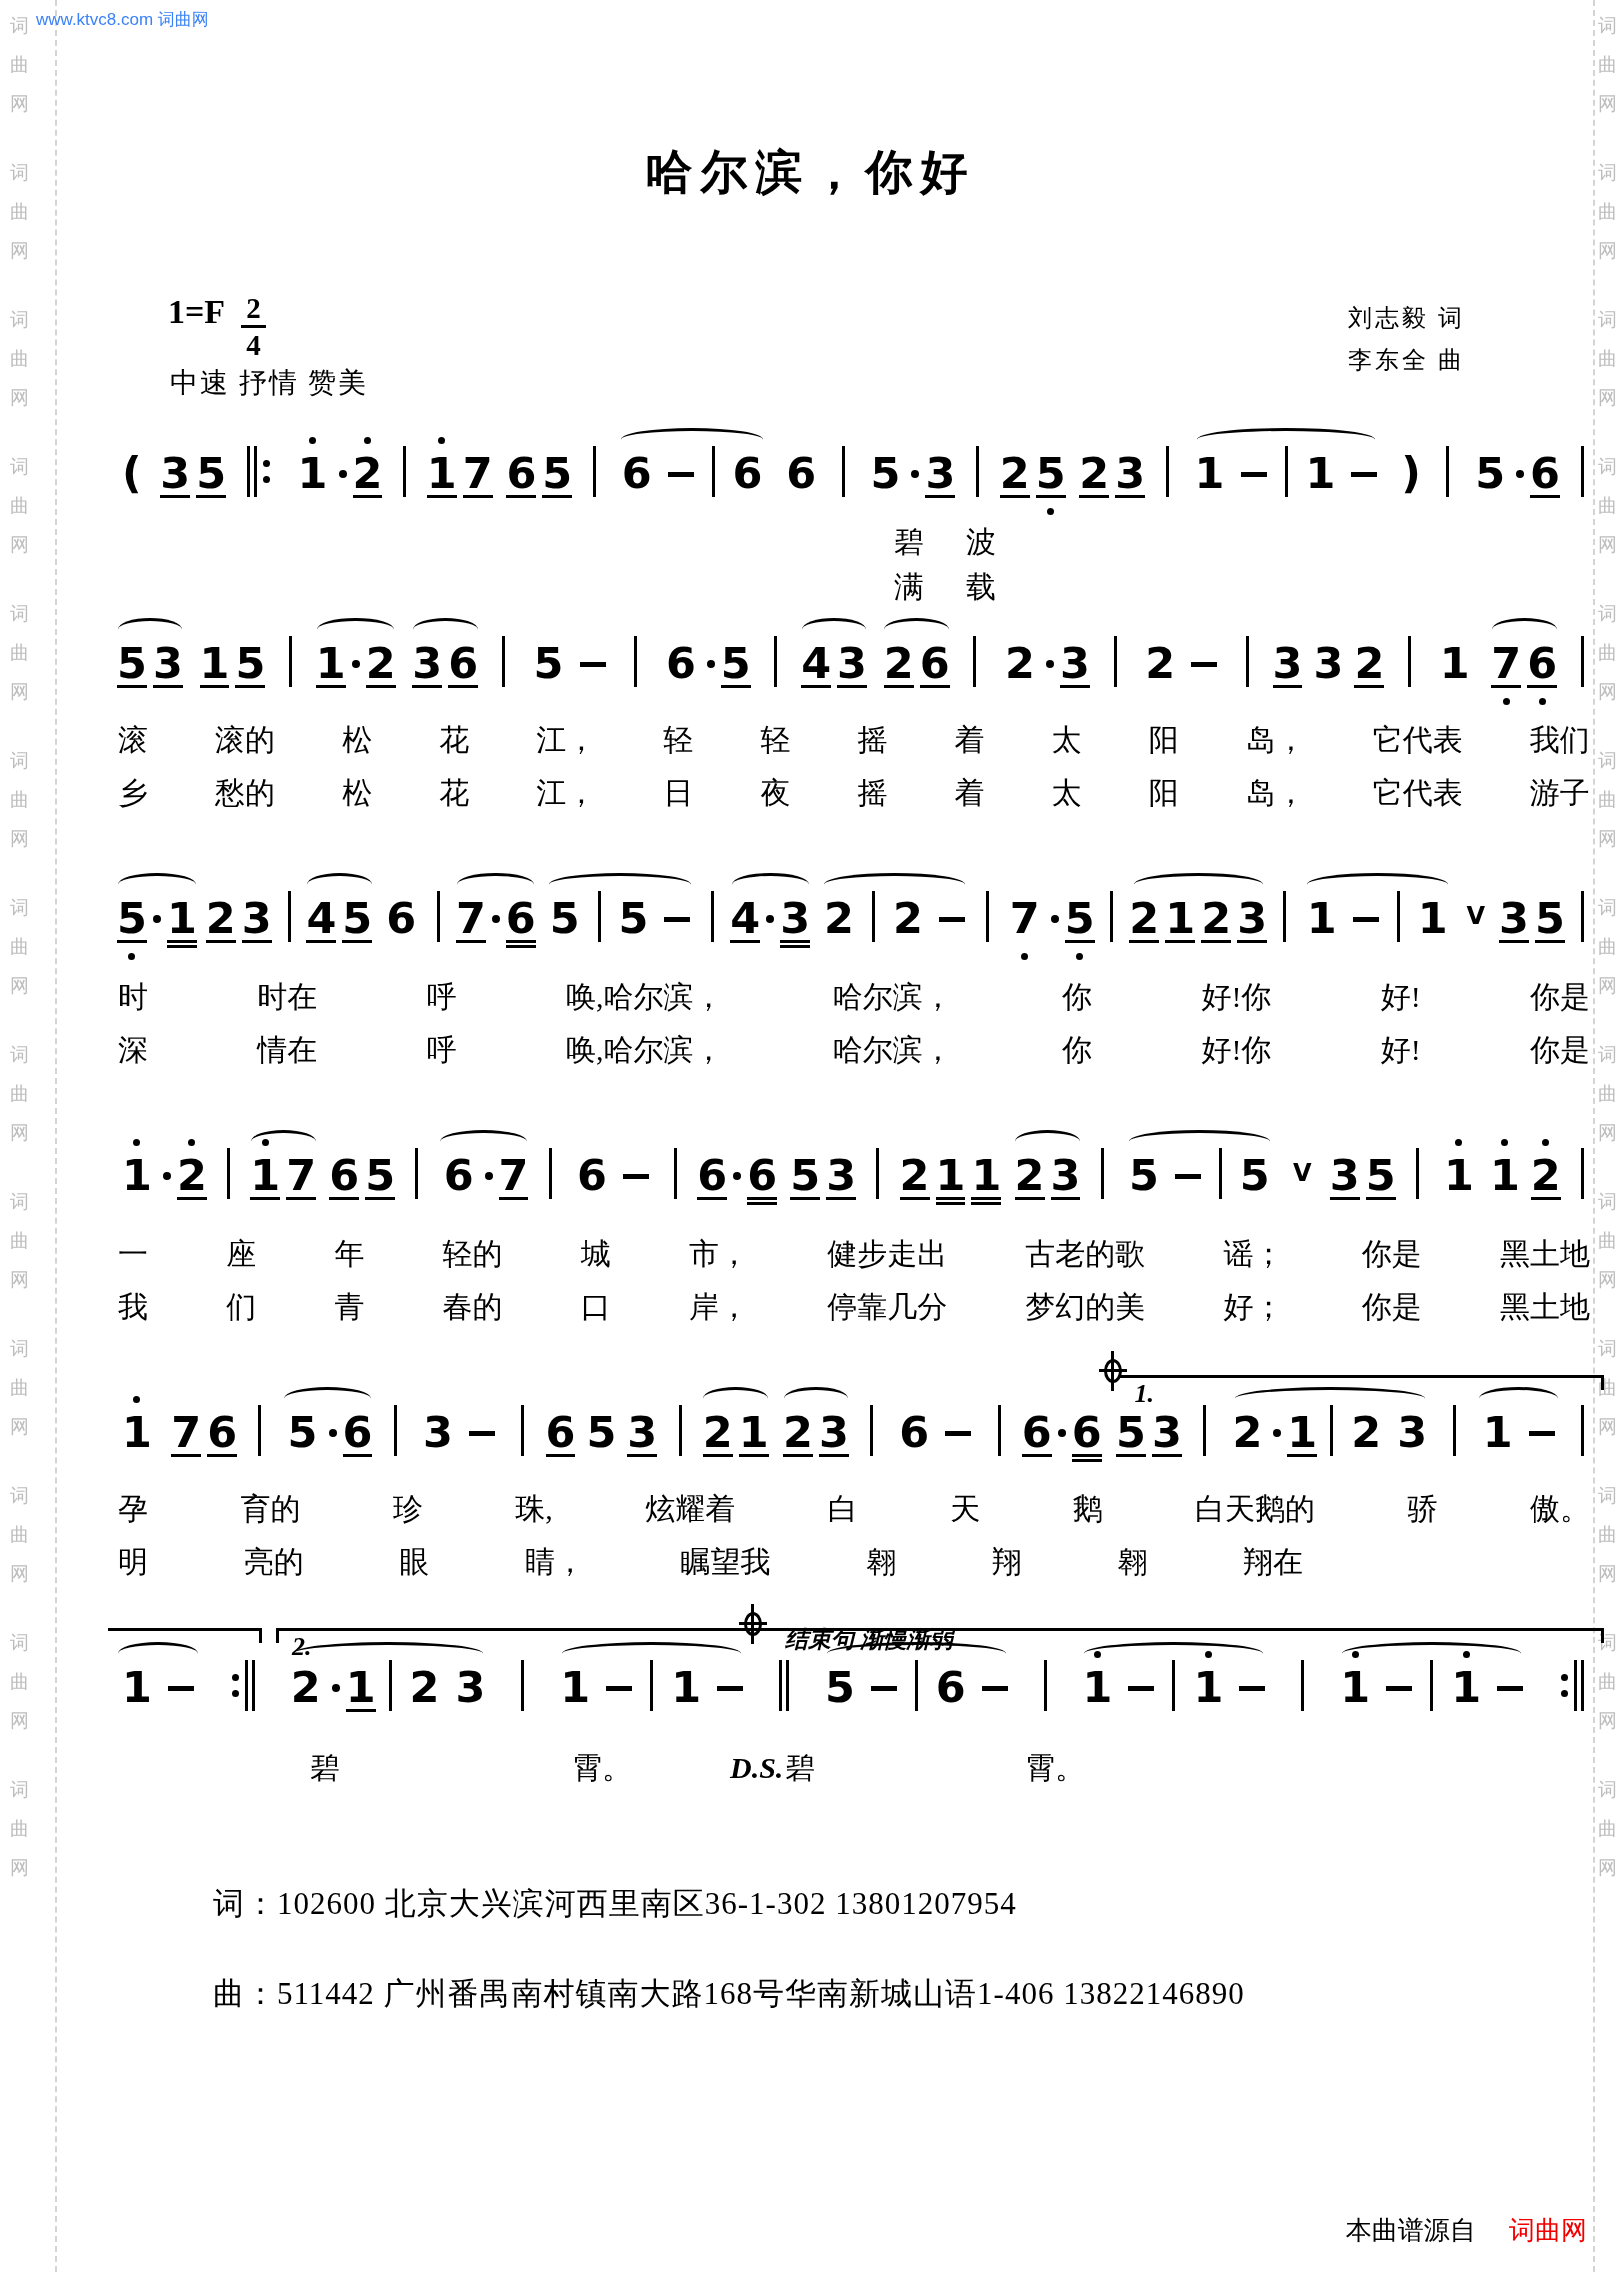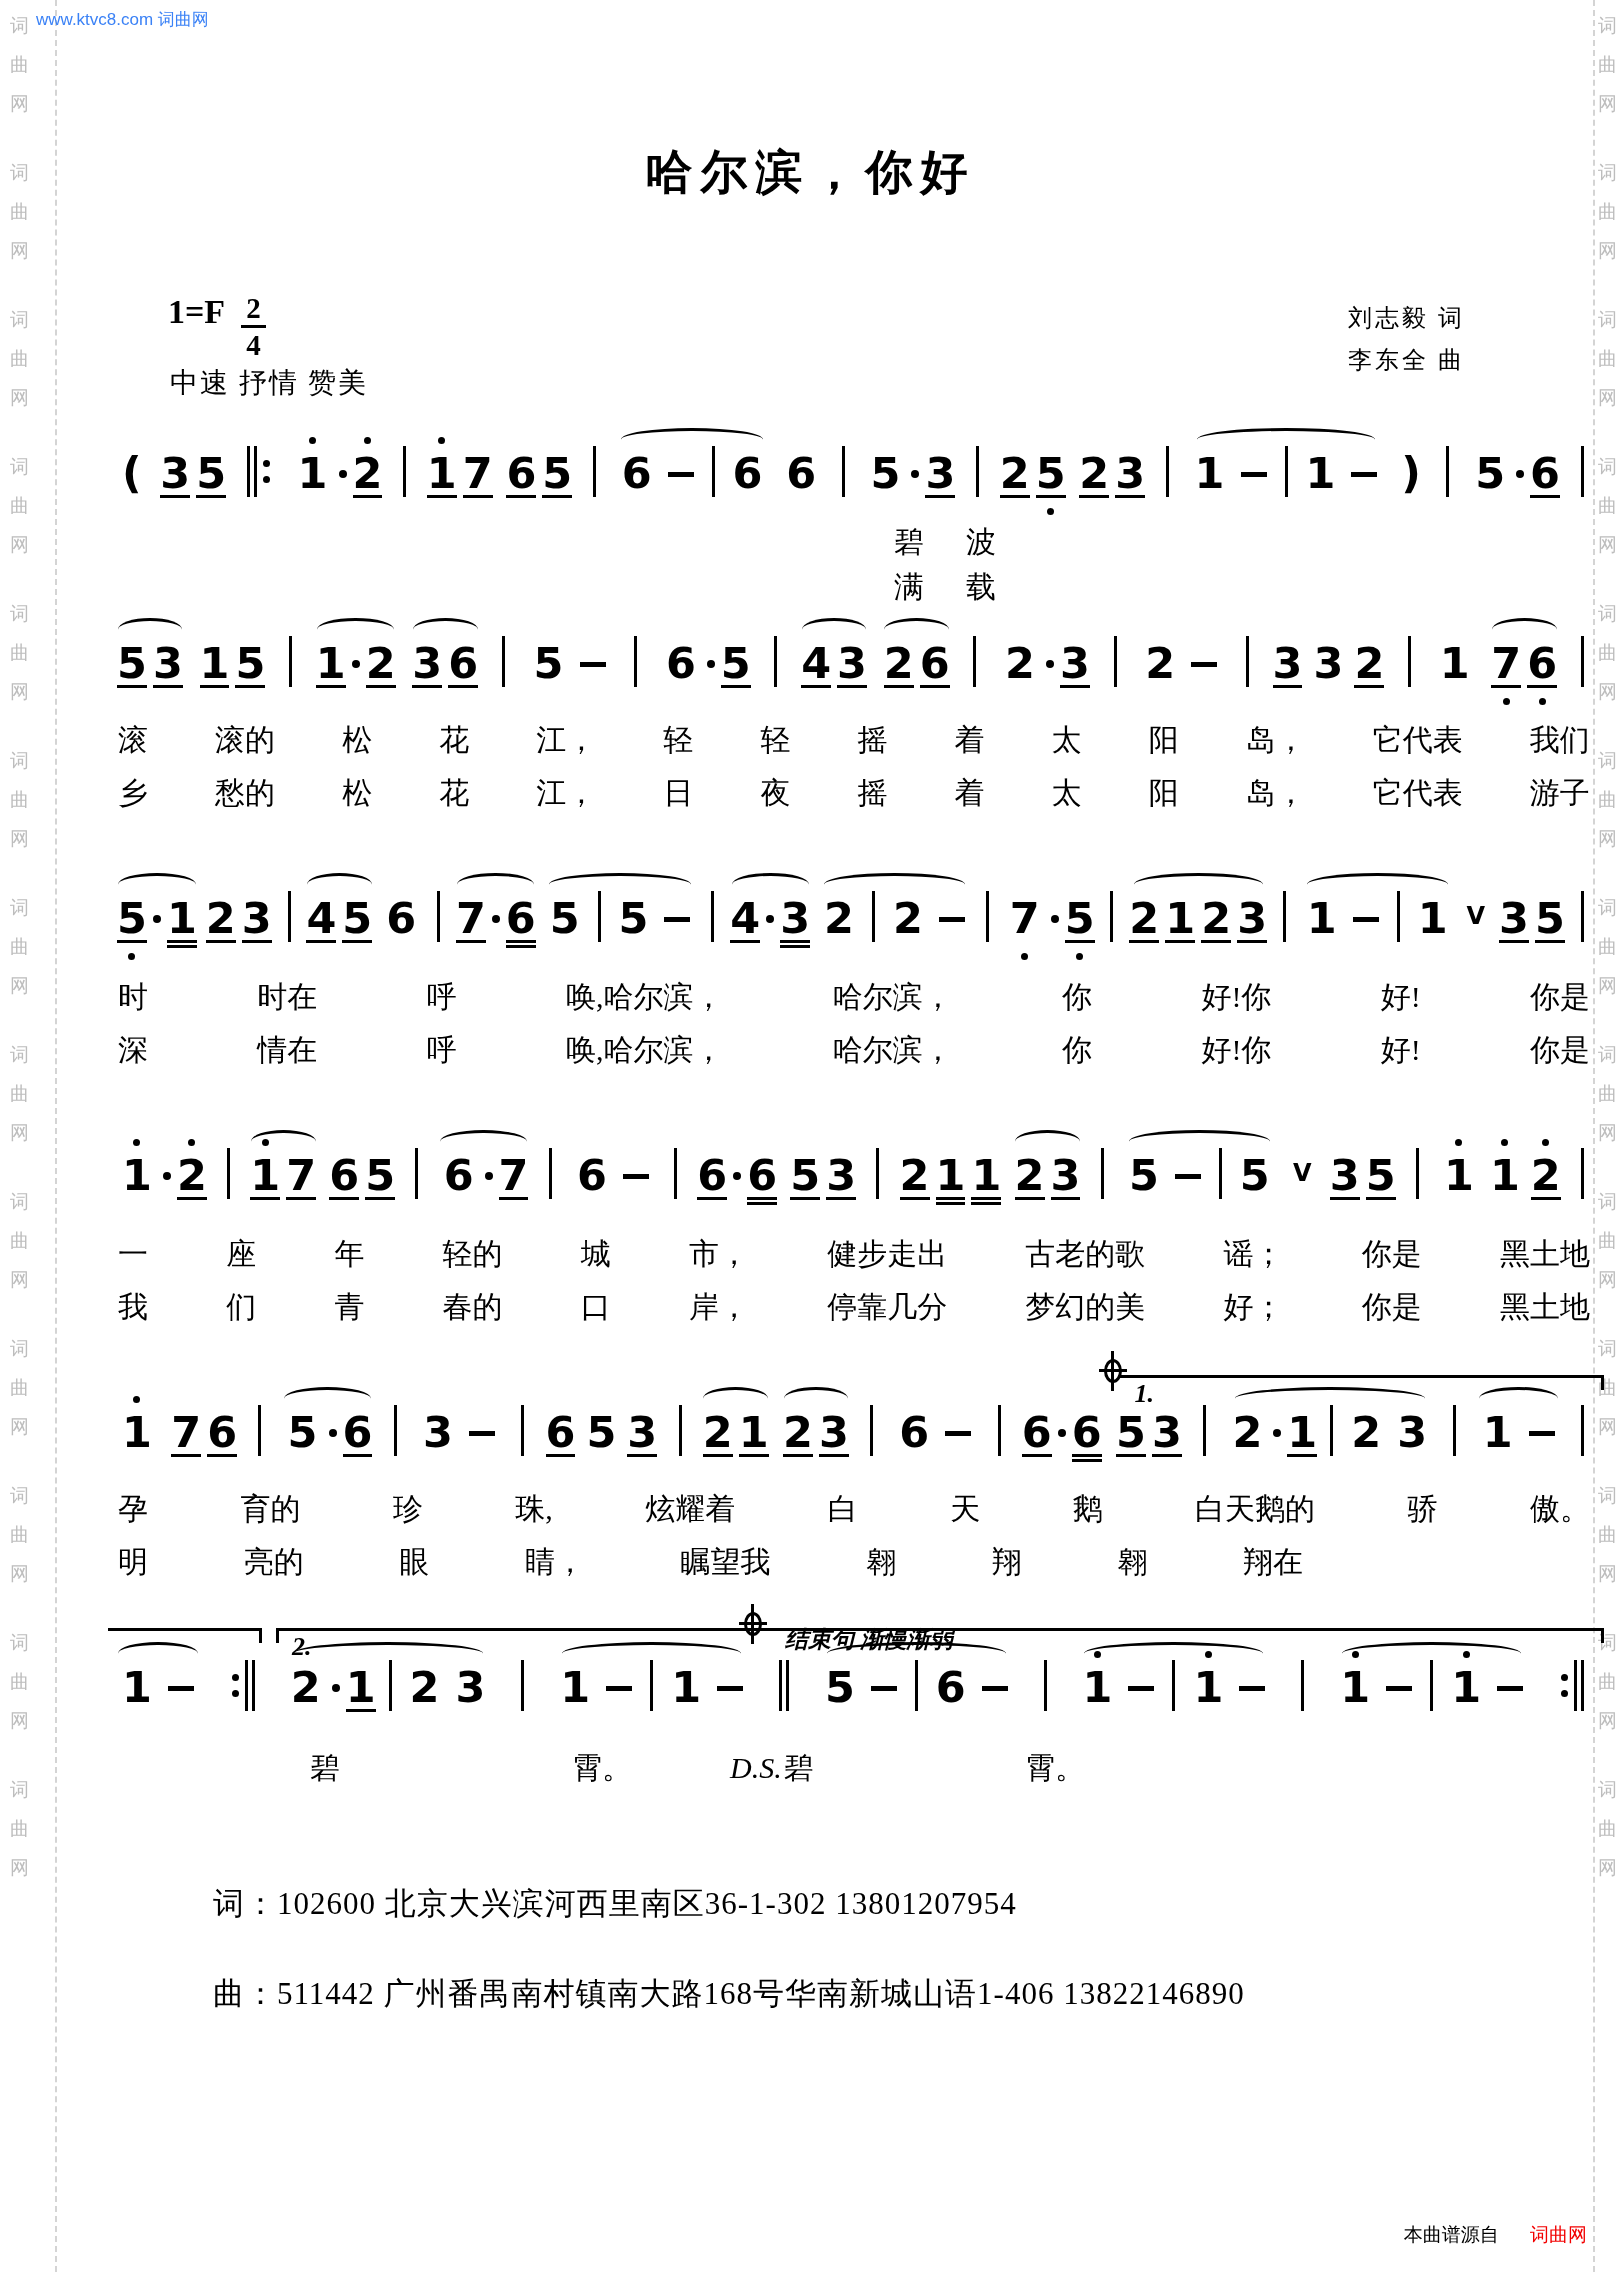--- a/index.html
+++ b/index.html
@@ -56,21 +56,21 @@
   
   .lyr{display:flex;justify-content:space-between;font-family:"Liberation Serif",serif;
        font-size:30px;margin-top:12px;padding:0 4px;white-space:nowrap;}
   .sys-0 .lyr{justify-content:flex-start;padding-left:780px;gap:42px;margin-top:4px;}
   .sys-5 .lyr{position:relative;height:46px;display:block;margin-top:16px;}
   .sys-5 .lyr span{position:absolute;top:0;}
   .sys-5 .lyr span:nth-child(1){left:196px;}
   .sys-5 .lyr span:nth-child(2){left:458px;}
   .sys-5 .lyr span:nth-child(3){left:616px;}
   .sys-5 .lyr span:nth-child(4){left:911px;}
-  .ds{font-style:italic;font-weight:400;margin-right:2px;}
+  .ds{font-style:italic;font-weight:700;margin-right:2px;}
   
   .volta-line{position:absolute;border-top:3px solid #000;}
   .volta-line.tr::after{content:"";position:absolute;right:0;top:-3px;height:15px;border-left:3px solid #000;}
   .volta-line.tl::before{content:"";position:absolute;left:0;top:-3px;height:15px;border-left:3px solid #000;}
   .sys-4 .volta-line{left:68%;right:-10px;top:-18px;}
   .sys-4 .volta-label{position:absolute;left:calc(68% + 14px);top:-14px;}
   .sys-4 .coda{left:calc(68% - 16px);top:-38px;}
   .sys-5 .stub{left:-6px;top:-20px;width:154px;}
   .sys-5 .volta-line.v2{left:162px;right:-10px;top:-20px;}
   .sys-5 .volta-label{position:absolute;left:178px;top:-16px;}
@@ -78,21 +78,21 @@
   .sys-5 .coda-note{position:absolute;left:671px;top:-24px;font-family:"Liberation Sans",sans-serif;
                     font-style:italic;font-weight:700;font-size:23px;}
   .volta-label{font-family:"Liberation Serif",serif;font-style:italic;font-weight:700;font-size:26px;}
   .coda{position:absolute;width:18px;height:32px;}
   .coda::before{content:"";position:absolute;left:0;right:0;top:4px;bottom:4px;border:3px solid #000;border-radius:50%;}
   .coda::after{content:"";position:absolute;left:50%;margin-left:-2px;top:-4px;bottom:-4px;border-left:3px solid #000;}
   .coda .ch{position:absolute;top:50%;margin-top:-2px;left:-5px;right:-5px;border-top:3px solid #000;}
   
   .contact{position:absolute;left:213px;top:1859px;font-family:"Liberation Serif",serif;
            font-size:31px;line-height:2.9;letter-spacing:1px;z-index:2;}
-  .src-note{position:absolute;right:34px;bottom:24px;font-size:19px;font-family:"Liberation Sans",sans-serif;z-index:2;}
+  .src-note{position:absolute;right:34px;bottom:24px;font-size:26px;font-family:"Liberation Sans",sans-serif;z-index:2;}
   .src-note .brand{color:#f20000;margin-left:26px;}
 </style>
 </head>
 <body>
 
 <div class="wm-col wm-left" id="wm-left">
     <span>词</span>
     <span>曲</span>
     <span>网</span>
     <span>词</span>

